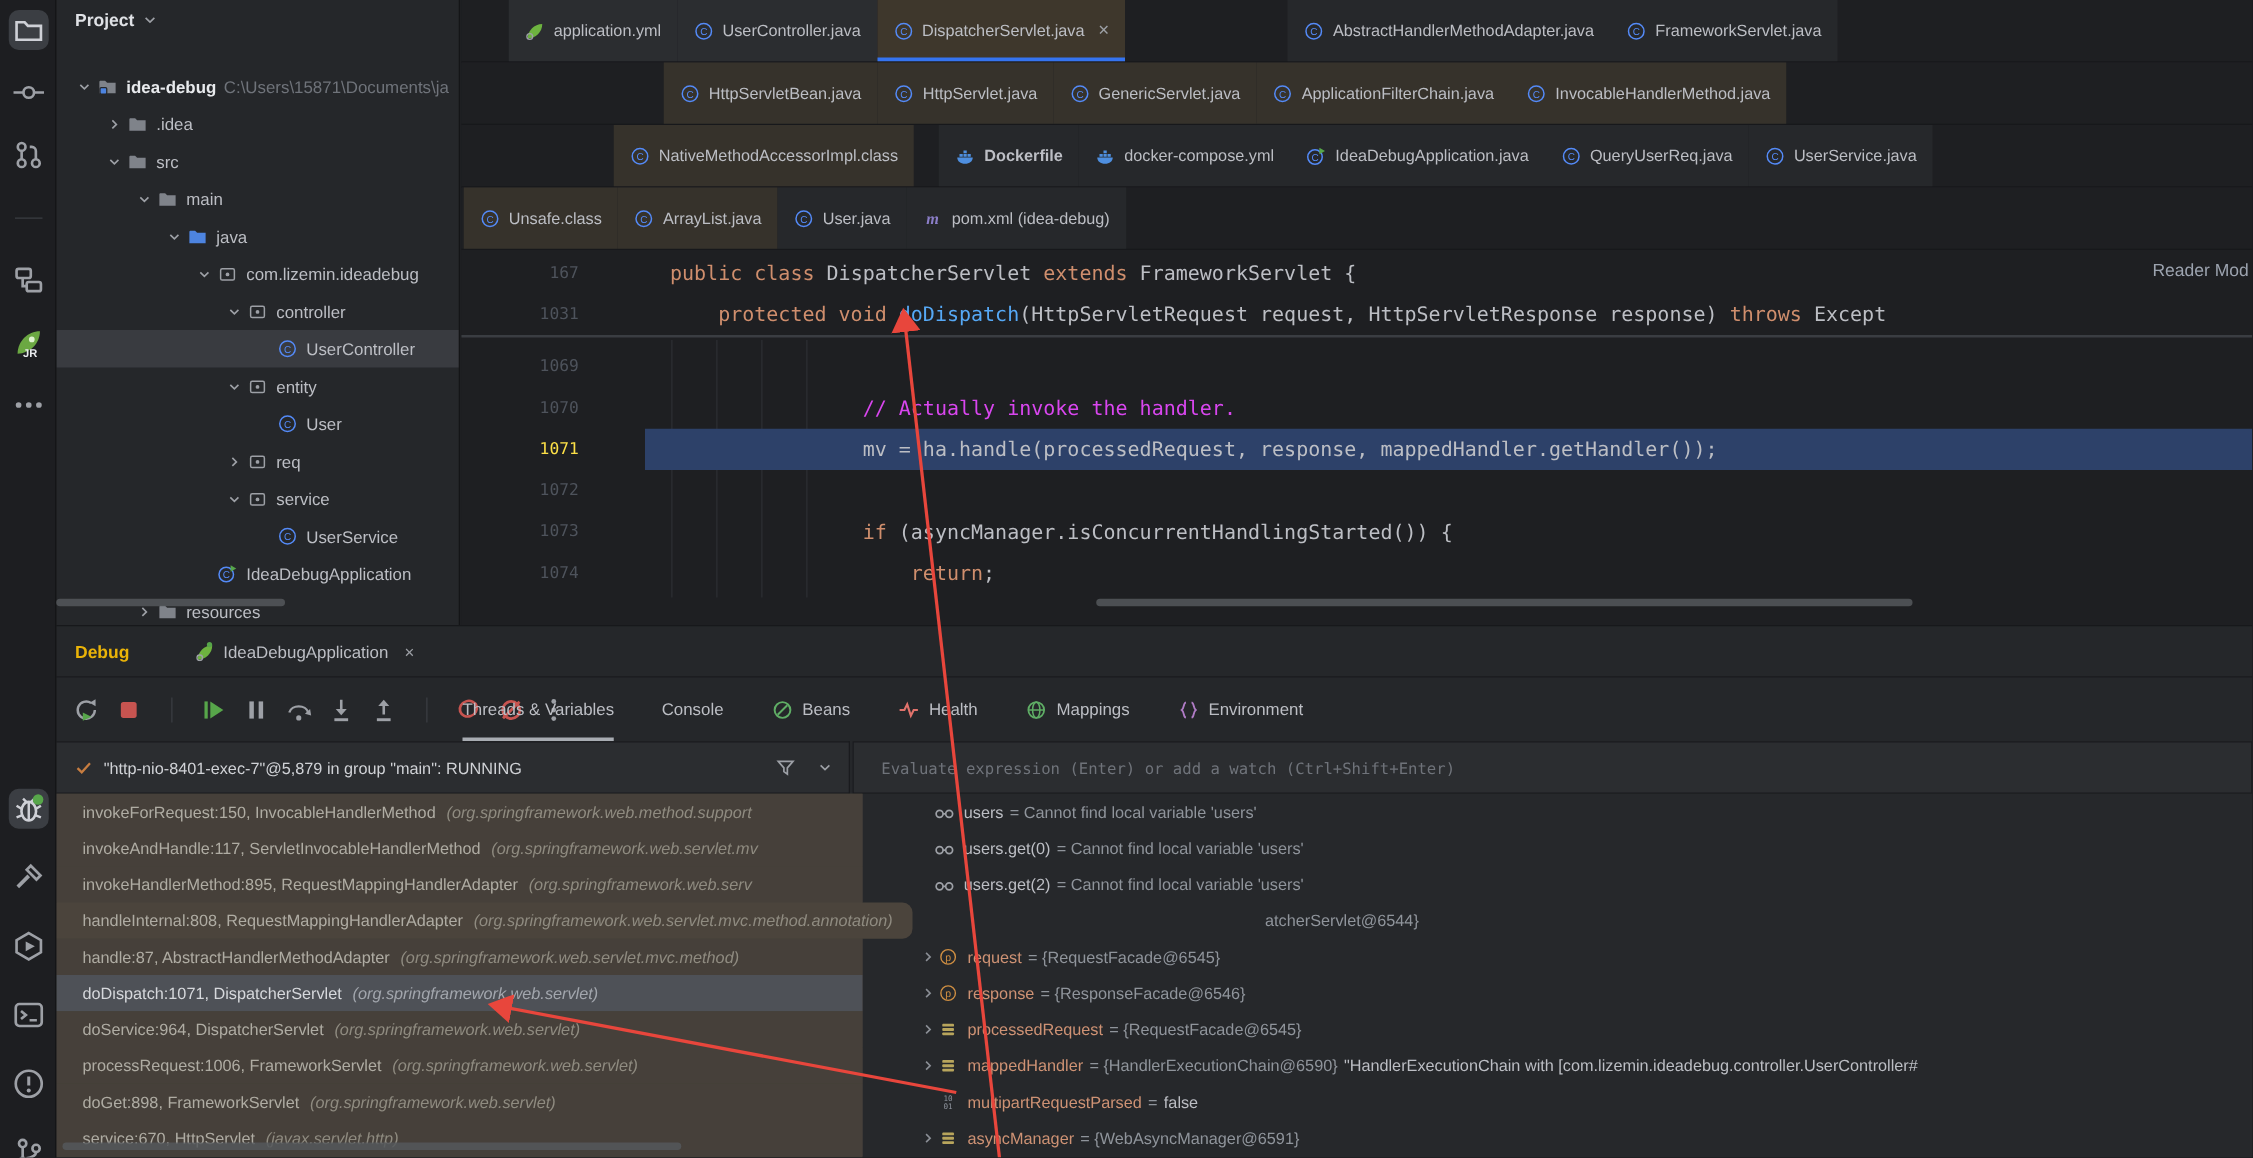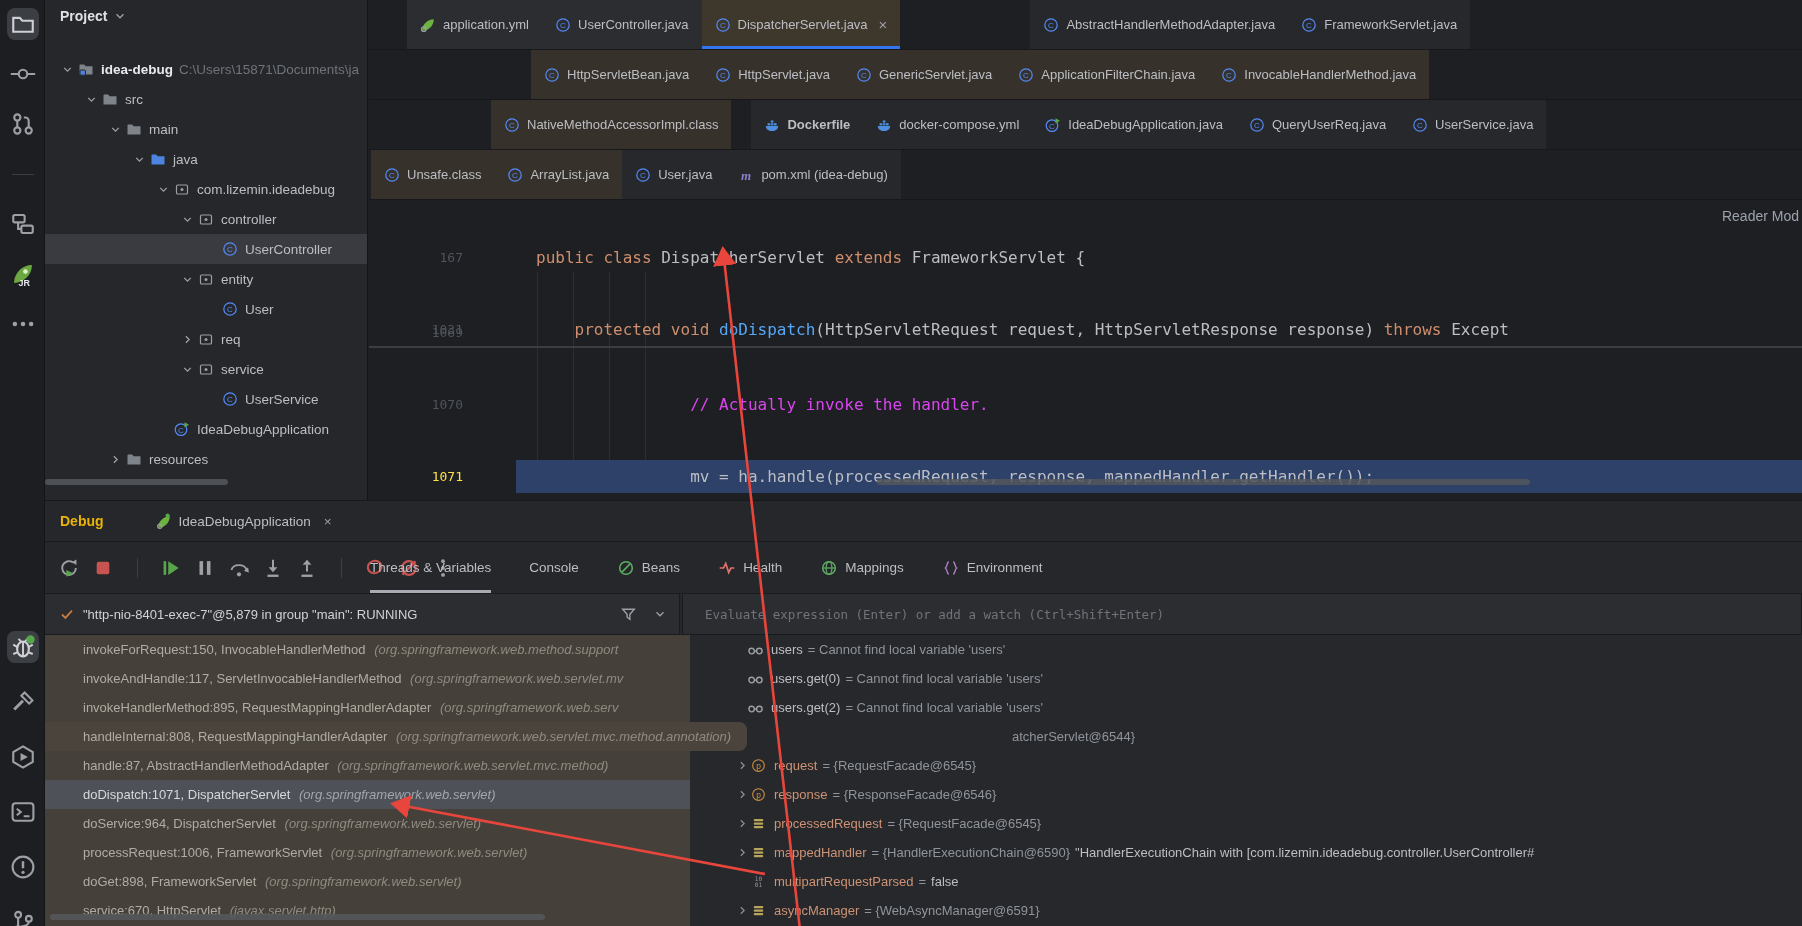--- a/index.html
+++ b/index.html
@@ -35,21 +35,21 @@
     background:#2B2D30; position:relative; cursor:pointer; white-space:nowrap; flex:none; }
   .tab.dark { background:#26282B; }
   .tab.lib { background:#36322B; }
   .tab.active { background:#3E372C; }
   .tab.active::after { content:""; position:absolute; left:0; right:0; bottom:0; height:3px; background:#3574F0; }
   .tab .x { color:#9DA0A6; font-size:15px; margin-left:4px; }
   .gapL { margin-left:130px; } .gap20 { margin-left:20px;font-weight:bold; }
 
   .sticky { position:absolute; top:202px; left:0; right:0; border-bottom:2px solid #3A3D42; }
   .codewrap { position:absolute; top:272px; left:0; right:0; bottom:0; padding-top:5px; }
-  .cl { position:relative; height:33px; line-height:33px; font-family:"DejaVu Sans Mono", monospace; font-size:16px; white-space:pre;margin-top:39px; }
+  .cl { position:relative; height:33px; line-height:33px; font-family:"DejaVu Sans Mono", monospace; font-size:16px; white-space:pre; }
   .cl .ln { position:absolute; left:0; width:94px; text-align:right; color:#4E535C; font-size:13px; }
   .cl.hl .ln { color:#fde047; }
   .cl .ct { display:block; padding-left:167px; position:relative; z-index:1; }
   .cl.hl::before { content:""; position:absolute; left:147px; right:0; top:0; bottom:0; background:#2D4169; }
   .c-kw { color:#CF8E6D; } .c-pl { color:#BCBEC4; } .c-cm { color:#d946ef; } .c-mth { color:#56A8F5; }
   .guide { position:absolute; top:272px; height:206px; width:1px; background:#2C2F33; z-index:0; }
   .reader { position:absolute; right:3px; top:208px; font-size:14px; color:#9CA3AF; z-index:3; }
 
   
   .dbg { position:absolute; left:45px; top:500px; right:0; height:426px; background:#25272A; border-top:1px solid #17181B; }
@@ -78,21 +78,21 @@
   .vrow { height:29px; display:flex; align-items:center; font-size:13px; white-space:nowrap; cursor:pointer; }
   .vrow .vchev { width:16px; display:inline-flex; justify-content:center; margin-left:44px; flex:none; }
   .vrow .vicon { width:17px; display:inline-flex; justify-content:center; margin-right:7px; flex:none; }
   .wrow .vicon { margin-left:57px; }
   .wname { color:#BCBEC4; } .vname { color:#CE9274; }
   .vval { color:#8F949B; margin-left:5px; } .vstr { color:#BCBEC4; }
   .partial { color:#8F949B; padding-left:322px; }
 
   .frames { position:absolute; top:134px; left:0; width:645px; bottom:0; background:#46403A; z-index:2; overflow:visible; }
   .frow { height:29px; line-height:29px; white-space:nowrap; width:max-content; min-width:100%;
-    padding:0 16px 0 38px; background:#46403A; font-size:13px; color:#AFACA3; cursor:pointer; }
+    padding:0 16px 0 21px; background:#46403A; font-size:13px; color:#AFACA3; cursor:pointer; }
   .frow .pkg { font-style:italic; color:#8F8B80; margin-left:5px; }
   .frow.pop { background:#4B443C; border-radius:0 8px 8px 0; }
   .frow.sel { background:#4E5157; color:#D6D8DC; }
   .frow.sel .pkg { color:#A2A6AD; }
 
   .arrows { position:absolute; left:0; top:0; width:1802px; height:926px; z-index:20; pointer-events:none; }
   svg.ic { display:block; }
 </style>
 </head>
 <body>
@@ -244,20 +244,37 @@
             <svg class="ic" width="16" height="16" viewBox="0 0 16 16">
               <path d="M1.5 4.5c0-.6.4-1 1-1h3.6l1.6 1.7h6.8v8.3H1.5z" fill="#7F838A"></path>
               <rect x="2" y="9" width="5.4" height="5.2" rx="1" fill="#4D84E0" stroke="#25272A"></rect>
             </svg>
 
           </span>
           <span class="tlabel">idea-debug</span>
           <span class="tsuffix">C:\Users\15871\Documents\ja</span>
         </div>
 
+        <div class="trow" style="padding-left: 38px;">
+          <span class="chev">
+
+            <svg class="ic" width="13" height="13" viewBox="0 0 16 16">
+              <path d="m6 4 4 4-4 4" fill="none" stroke="#9DA0A6" stroke-width="1.6"></path>
+            </svg>
+          </span>
+          <span class="ticon">
+
+            <svg class="ic" width="16" height="16" viewBox="0 0 16 16">
+              <path d="M1.5 4.5c0-.6.4-1 1-1h3.6l1.6 1.7h6.8v8.3H1.5z" fill="#7F838A"></path>
+            </svg>
+
+          </span>
+          <span class="tlabel">.idea</span>
+          <span class="tsuffix"></span>
+        </div>
 
         <div class="trow" style="padding-left: 38px;">
           <span class="chev">
             <svg class="ic" width="13" height="13" viewBox="0 0 16 16">
               <path d="m4 6 4 4 4-4" fill="none" stroke="#9DA0A6" stroke-width="1.6"></path>
             </svg>
 
           </span>
           <span class="ticon">
 

